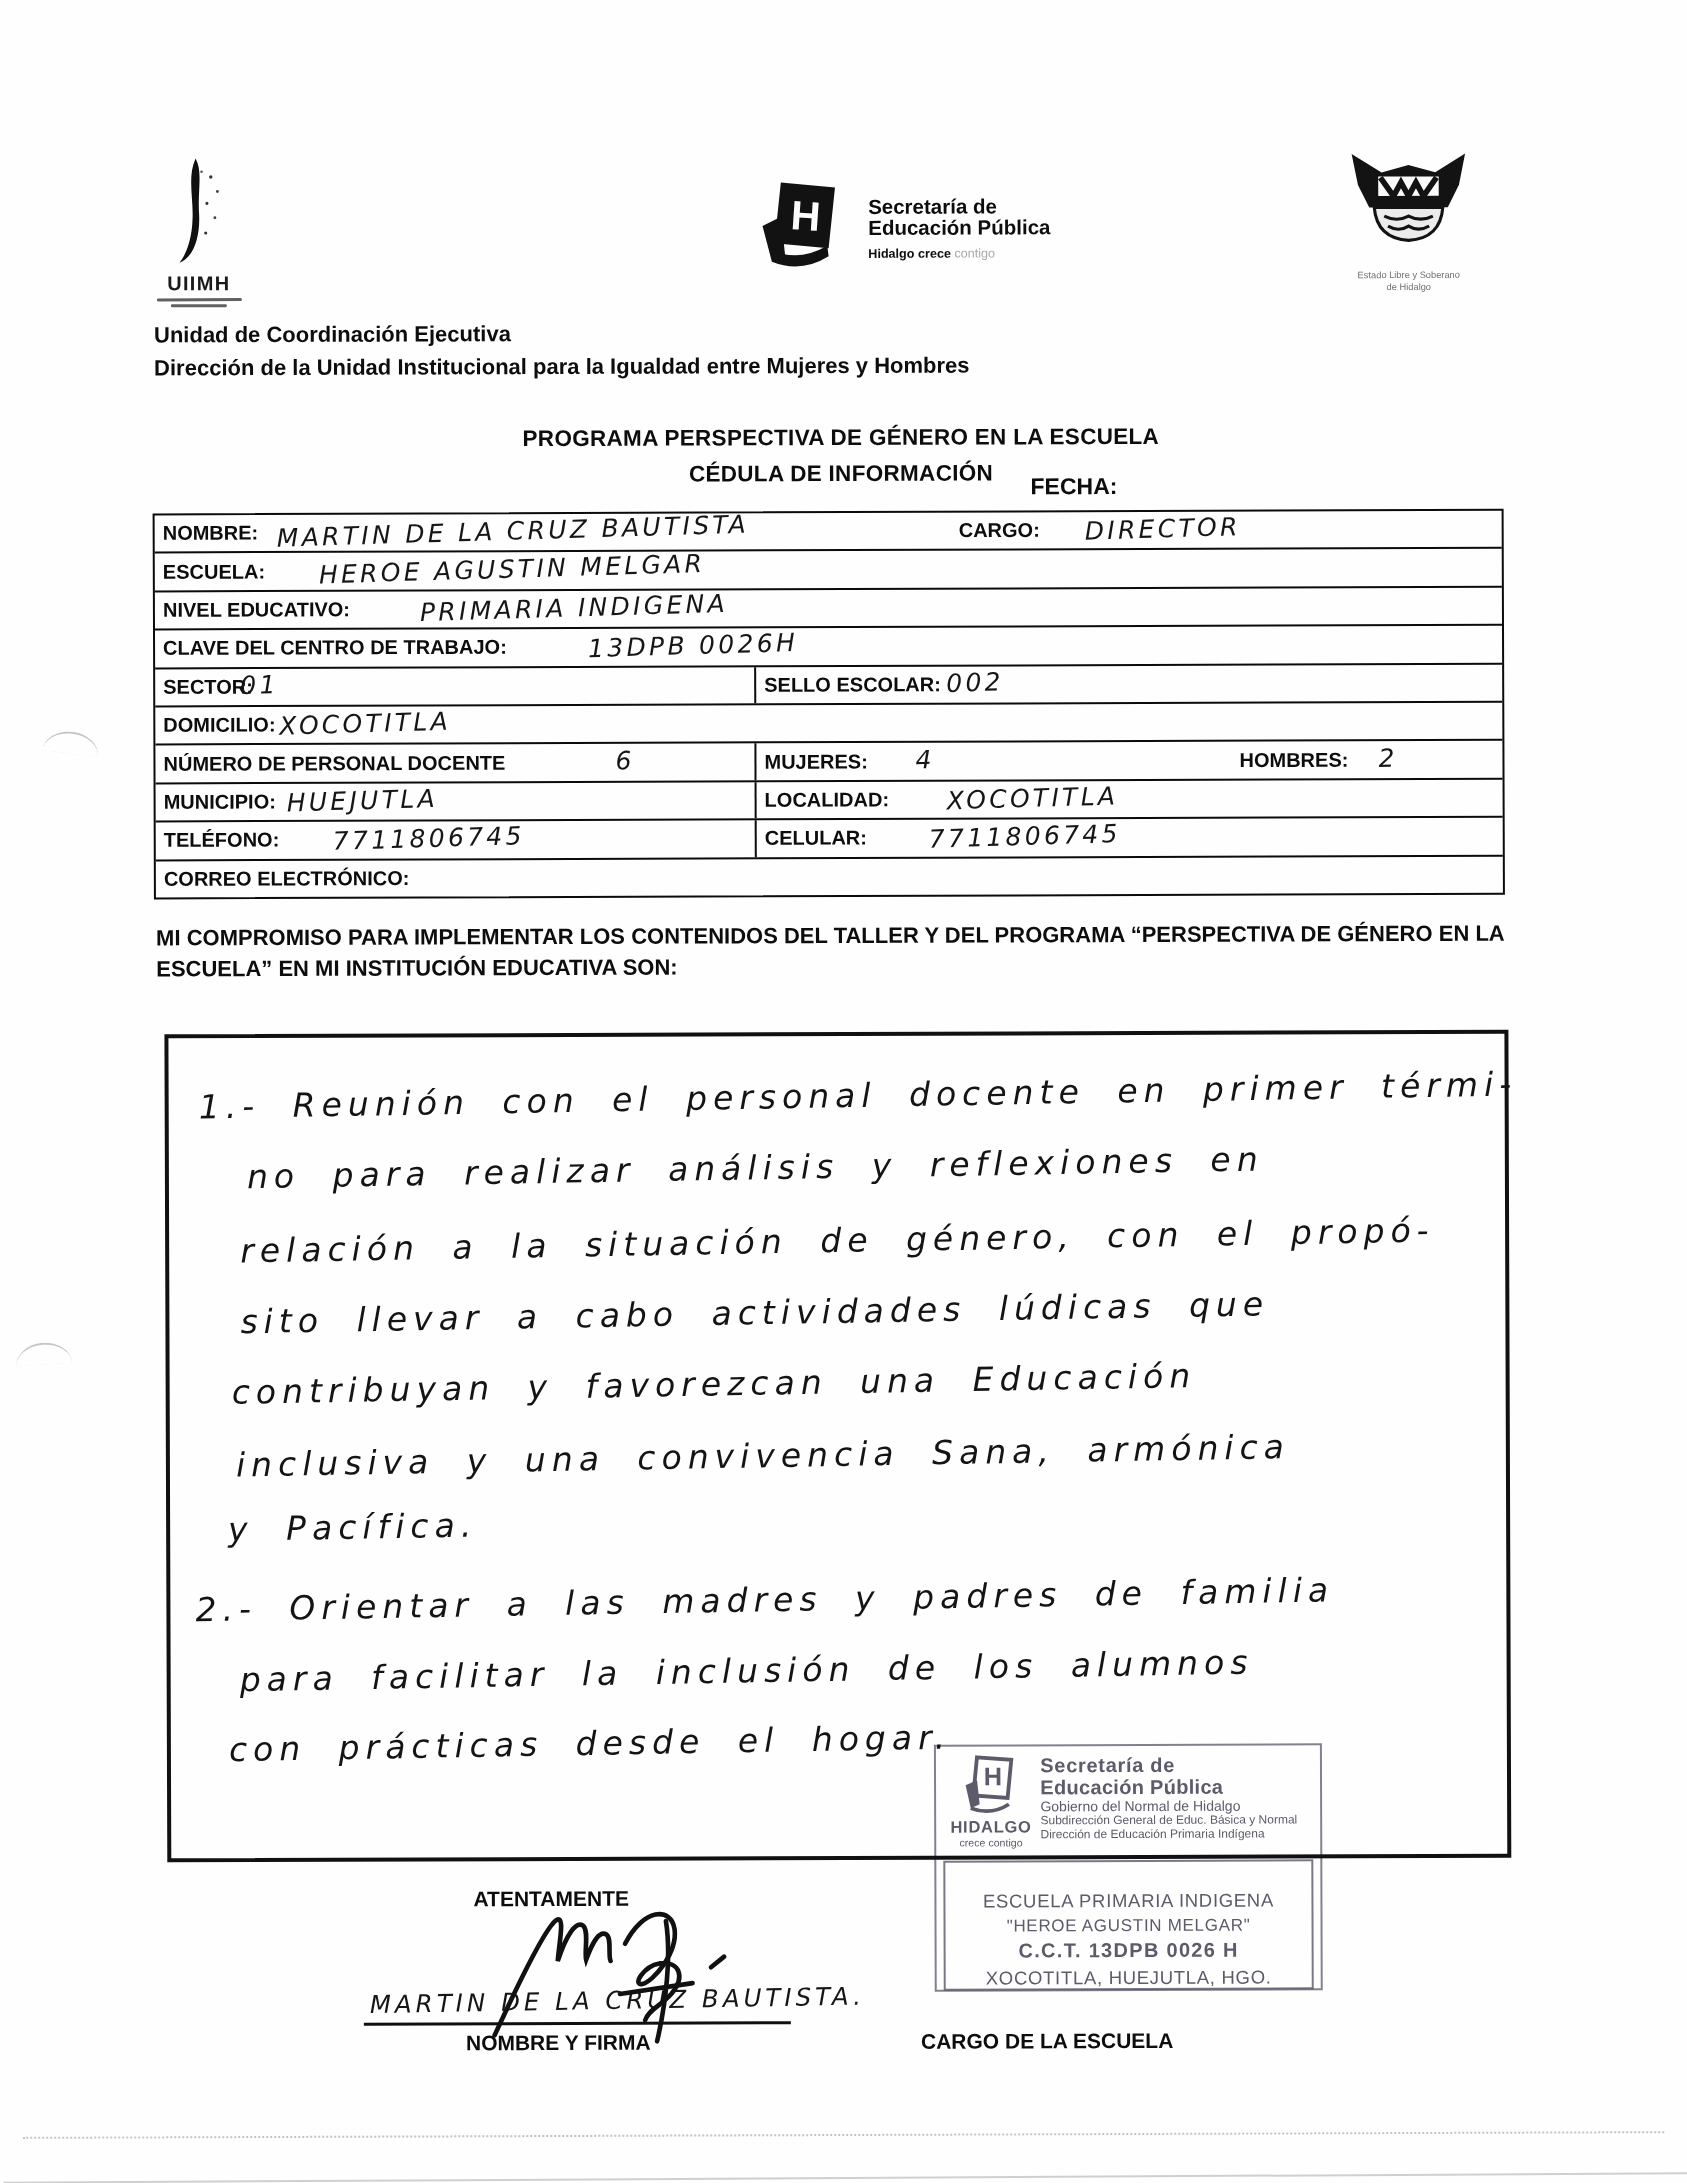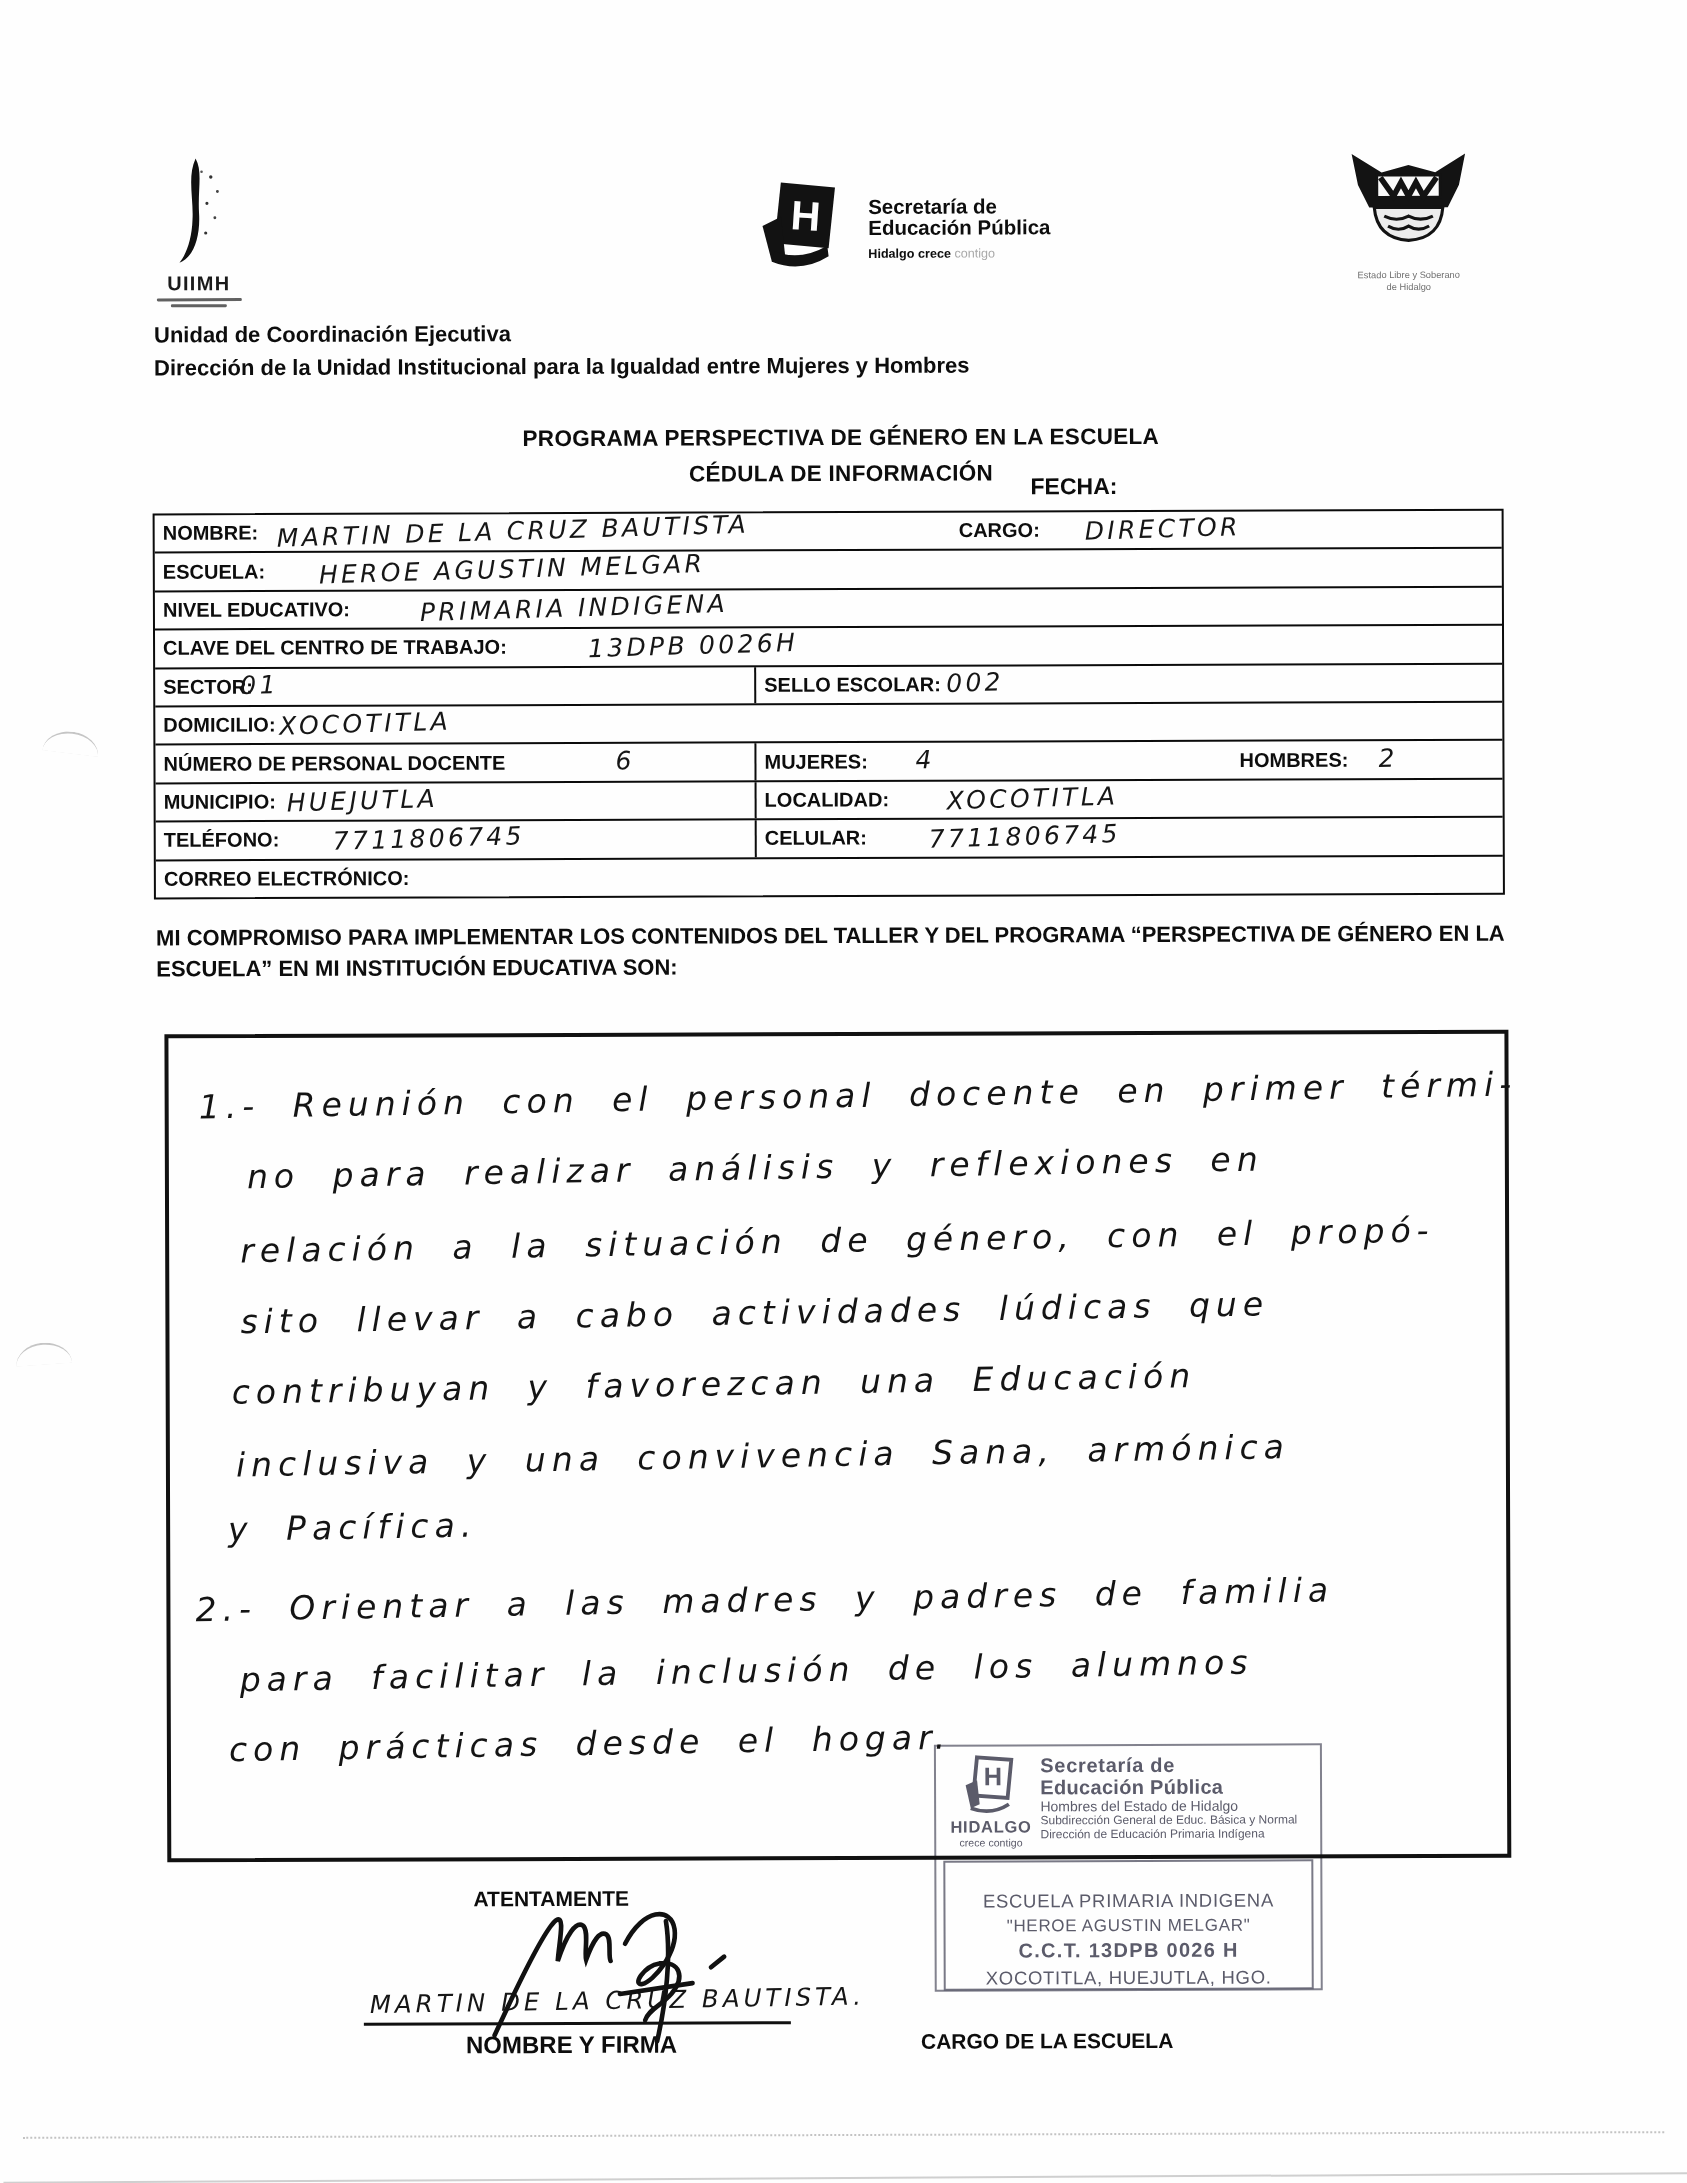--- a/index.html
+++ b/index.html
@@ -67,21 +67,21 @@
   .ss2{font-size:17px;letter-spacing:0.7px;}
   .ss3{font-size:20px;font-weight:700;letter-spacing:1.3px;}
   .ss4{font-size:18.5px;letter-spacing:0.7px;}
 
   
   .atentamente{left:471px;top:1886px;font-size:21px;}
   .sig-svg{left:486px;top:1902px;z-index:4;}
   .hw-name{left:367px;top:1985px;font-size:24.5px;letter-spacing:4px;white-space:nowrap;
     transform:rotate(-0.8deg);z-index:3;}
   .name-underline{left:361px;top:2021px;width:427px;height:2.6px;background:#101010;z-index:2;}
-  .nombre-firma{left:463px;top:2030px;font-size:24px;}
+  .nombre-firma{left:463px;top:2030px;font-size:21px;}
   .sello{left:918px;top:2030px;font-size:21px;}
 
   
   .arc{width:56px;height:20px;border-top:2px solid #979797;border-radius:50%/100% 100% 0 0;opacity:.55;}
   .arc1{left:45px;top:729px;transform:rotate(7deg);}
   .arc2{left:14.6px;top:1340px;transform:rotate(-4deg);}
   .noise1{left:20px;top:2134px;width:1641px;border-top:2px dotted #b5b5b5;opacity:.8;}
   .noise2{left:0px;top:2177px;width:1687px;border-top:2px solid #cfcfcf;transform:rotate(-0.12deg);}
 </style>
 </head>
@@ -241,21 +241,21 @@
           <path d="M10,50 L28,42 L32,80 L18,86 Z" fill="#5b5b6a"></path>
           <path d="M18,86 Q50,98 78,80" fill="none" stroke="#5b5b6a" stroke-width="6"></path>
           <text x="53" y="50" font-family="Liberation Sans, sans-serif" font-size="40" font-weight="bold" fill="#5b5b6a" text-anchor="middle">H</text>
         </svg>
         <div class="stamp-hidalgo">HIDALGO</div>
         <div class="stamp-tagline">crece contigo</div>
       </div>
       <div class="stamp-right">
         <div class="st-l1">Secretaría de</div>
         <div class="st-l2">Educación Pública</div>
-        <div class="st-l3">Hombres del Estado de Hidalgo</div>
+        <div class="st-l3">Gobierno del Normal de Hidalgo</div>
         <div class="st-l4">Subdirección General de Educ. Básica y Normal</div>
         <div class="st-l5">Dirección de Educación Primaria Indígena</div>
       </div>
     </div>
     <div class="stamp-school">
       <div class="ss1">ESCUELA PRIMARIA INDIGENA</div>
       <div class="ss2">"HEROE AGUSTIN MELGAR"</div>
       <div class="ss3">C.C.T. 13DPB 0026 H</div>
       <div class="ss4">XOCOTITLA, HUEJUTLA, HGO.</div>
     </div>

